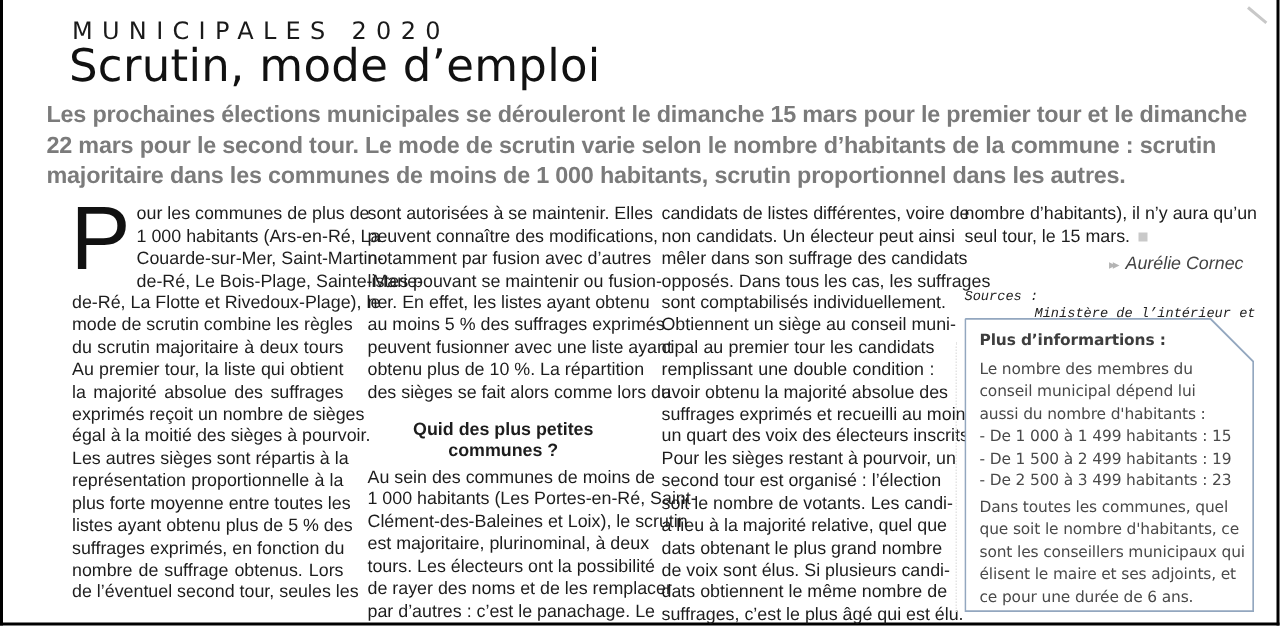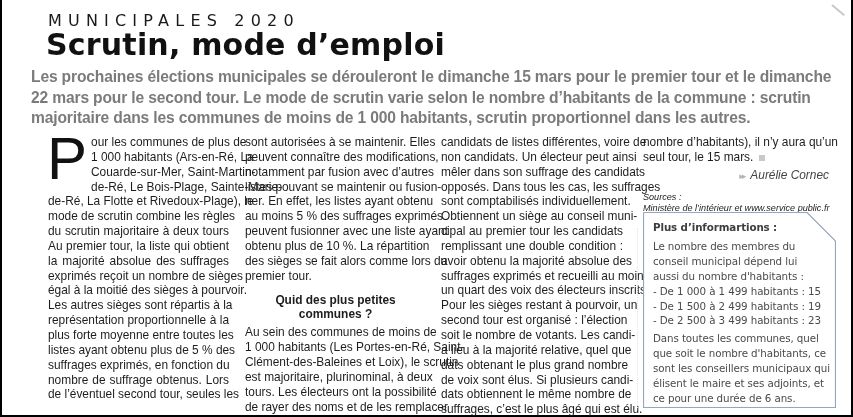--- a/index.html
+++ b/index.html
@@ -13,21 +13,21 @@
     .frame-bottom { position:absolute; left:0; bottom:0; width:853px; height:2px; background:#000; }
     .corner-mark { position:absolute; left:832px; top:4px; width:16px; height:2px; background:#c8c8c8; transform: rotate(40deg); transform-origin:left center; }
 
     .kicker {
       position: absolute; left: 48px; top: 11px;
       font-family: "DejaVu Sans", sans-serif; font-size: 16px; letter-spacing: 6.2px;
       color: #1a1a1a;
     }
     .title {
       position: absolute; left: 46px; top: 27px;
-      font-family: "DejaVu Sans", sans-serif; font-weight: bold;
+      font-family: "DejaVu Sans", sans-serif; font-weight: normal;
       font-size: 30px; letter-spacing: 0.2px; color: #111;
       white-space: nowrap;
     }
     .lead {
       position: absolute; left: 31px; top: 67px; width: 815px;
       font-family: "Liberation Sans", sans-serif; font-weight: bold;
       font-size: 15.6px; line-height: 20.5px; color: #7b7b7b;
       letter-spacing: -0.15px;
     }
     .col {
@@ -53,21 +53,21 @@
       margin: 10px 0 4px 0; line-height: 14px; display:block;
     }
     .end-mark { display:inline-block; width: 6px; height: 6px; background:#c9c9c9; margin-left: 6px; vertical-align: middle; }
     .signature {
       display:block; text-align:center; text-align-last:right !important;
       font-style: italic; color:#444; margin-top: 3px; padding-right: 8px;
     }
     .sig-arrow { color:#b4b4b4; font-style: normal; font-size: 9px; margin-right: 6px; letter-spacing: -2px; }
     .sources {
       display:block; font-style: italic; font-size: 9.1px; line-height: 11px; color:#222;
-      margin-top: 8px; text-align:right; text-align-last:left !important;
+      margin-top: 8px; text-align:right; text-align-last:left !important;font-family:Liberation Mono, monospace;
     }
     .divider-v {
       position:absolute; left: 637px; top: 228px; width: 1px; height: 180px;
       border-left: 1px dotted #e4e4e4;
     }
     .infobox {
       position: absolute; left: 643px; top: 212px; width: 193px; height: 140px;
     }
     .infobox svg { position:absolute; left:0; top:0; }
     .infobox-inner {
@@ -122,21 +122,20 @@
 <div class="col col2">
   <span class="l">sont autorisées à se maintenir. Elles</span>
   <span class="l">peuvent connaître des modifications,</span>
   <span class="l">notamment par fusion avec d’autres</span>
   <span class="l">listes pouvant se maintenir ou fusion-</span>
   <span class="l">ner. En effet, les listes ayant obtenu</span>
   <span class="l">au moins 5 % des suffrages exprimés</span>
   <span class="l">peuvent fusionner avec une liste ayant</span>
   <span class="l">obtenu plus de 10 %. La répartition</span>
   <span class="l">des sièges se fait alors comme lors du</span>
-  <span class="l last">premier tour.</span>
   <span class="subhead">
     <span style="display:block">Quid des plus petites</span>
     <span style="display:block">communes ?</span>
   </span>
   <span class="l">Au sein des communes de moins de</span>
   <span class="l">1 000 habitants (Les Portes-en-Ré, Saint-</span>
   <span class="l">Clément-des-Baleines et Loix), le scrutin</span>
   <span class="l">est majoritaire, plurinominal, à deux</span>
   <span class="l">tours. Les électeurs ont la possibilité</span>
   <span class="l">de rayer des noms et de les remplacer</span>

